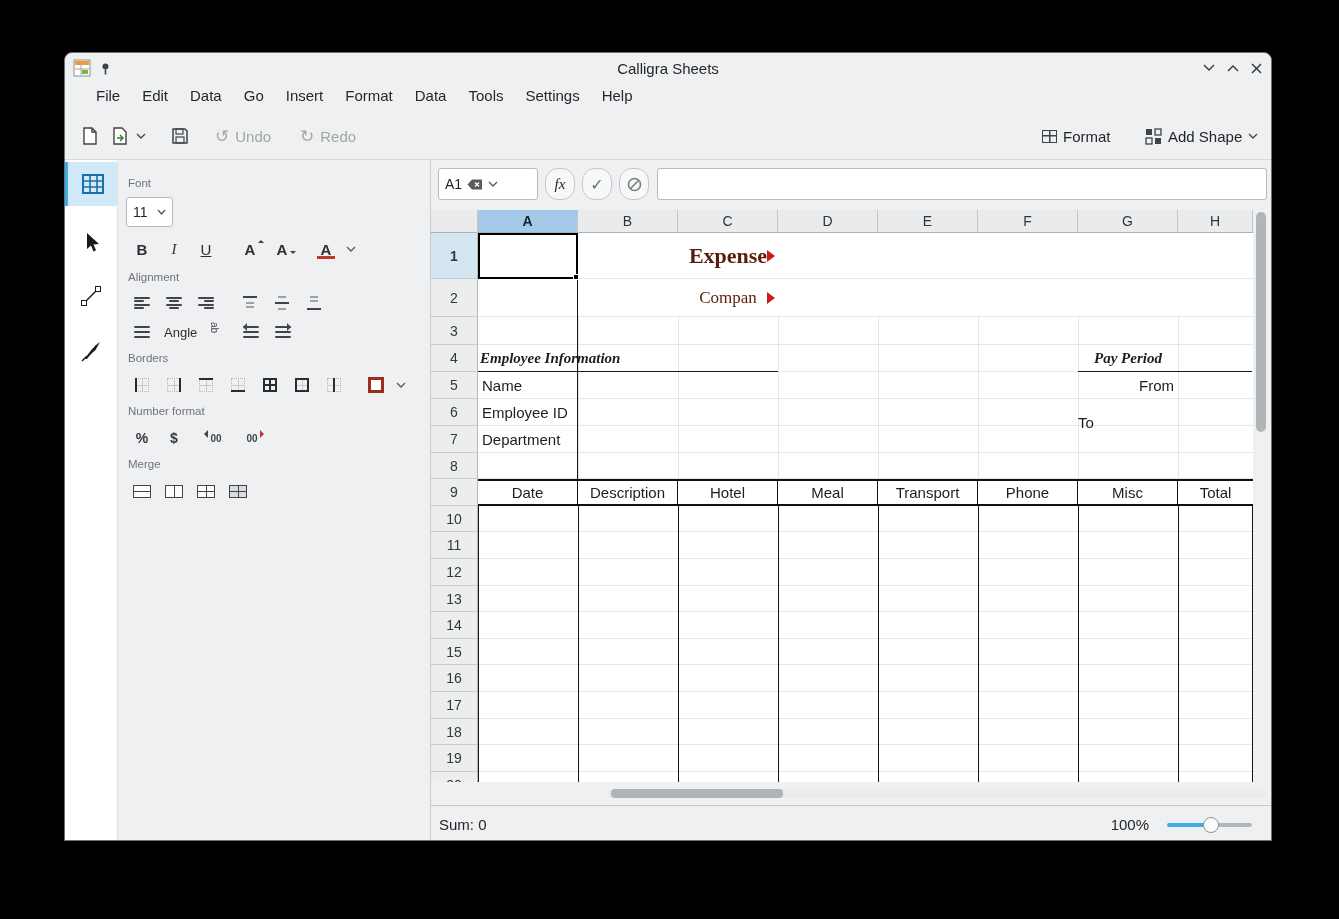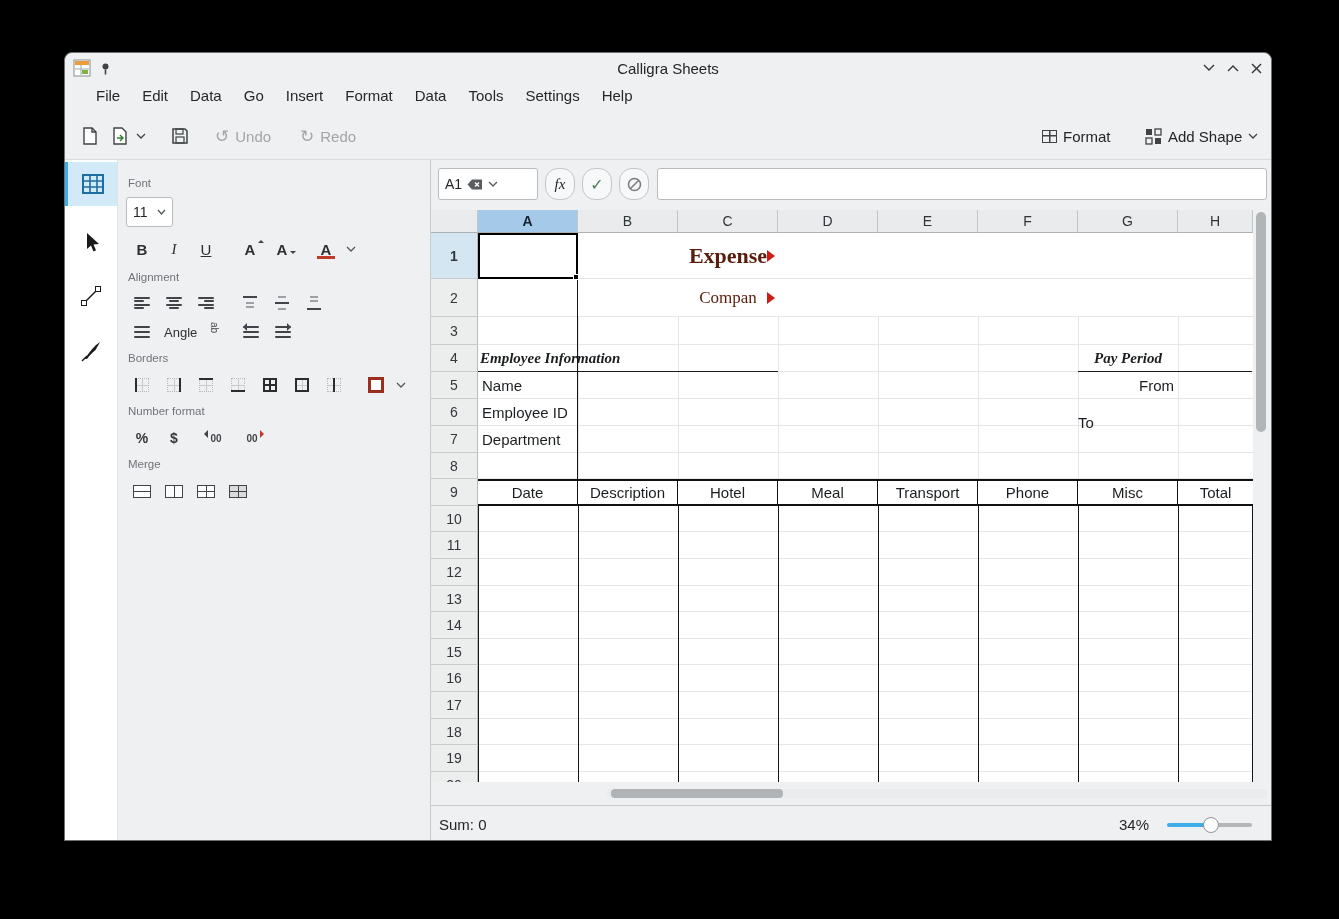--- a/index.html
+++ b/index.html
@@ -581,21 +581,21 @@
 
       <div class="vscroll">
           <div class="handle"></div>
         </div>
 
       <div class="hscroll-track"></div>
       <div class="hscroll-handle"></div>
 
       <div class="statusbar">
         <span class="sum">Sum: 0</span>
-        <span class="zoomtext">34%</span>
+        <span class="zoomtext">100%</span>
         <span class="slider">
           <span class="tl"></span>
           <span class="tr"></span>
           <span class="knob"></span>
         </span>
       </div>
 
     </div>
   </div>
 </div>

